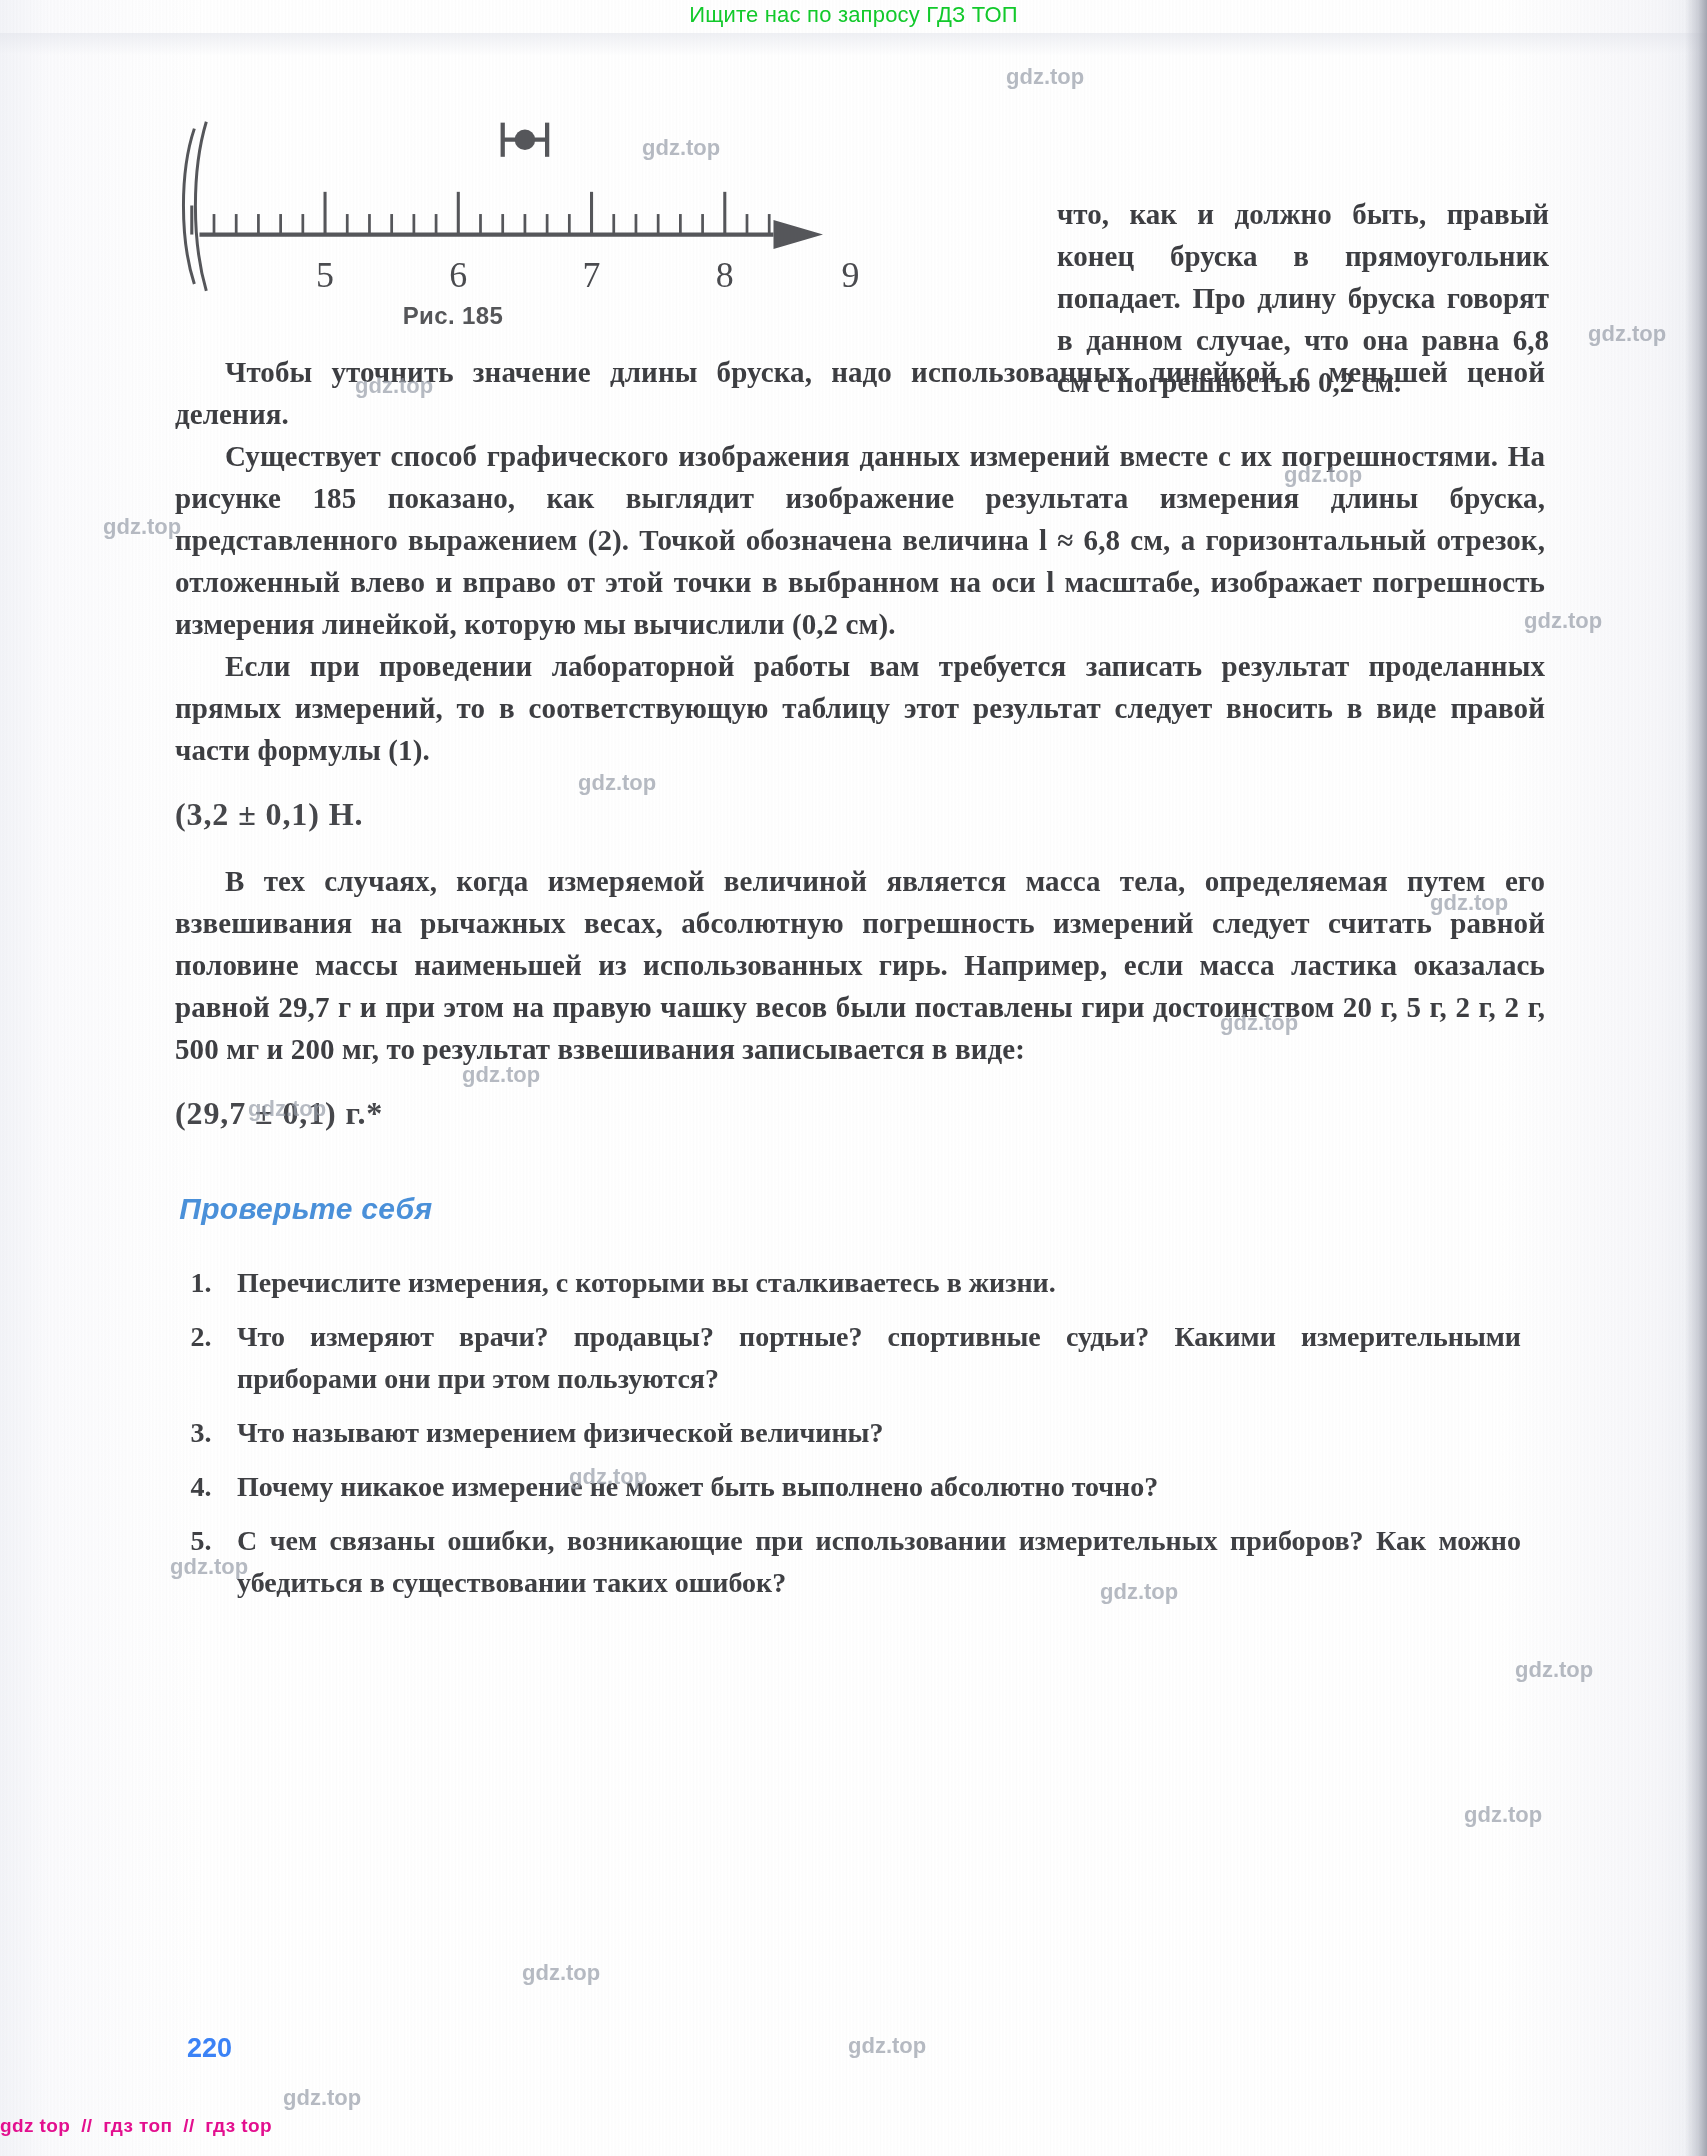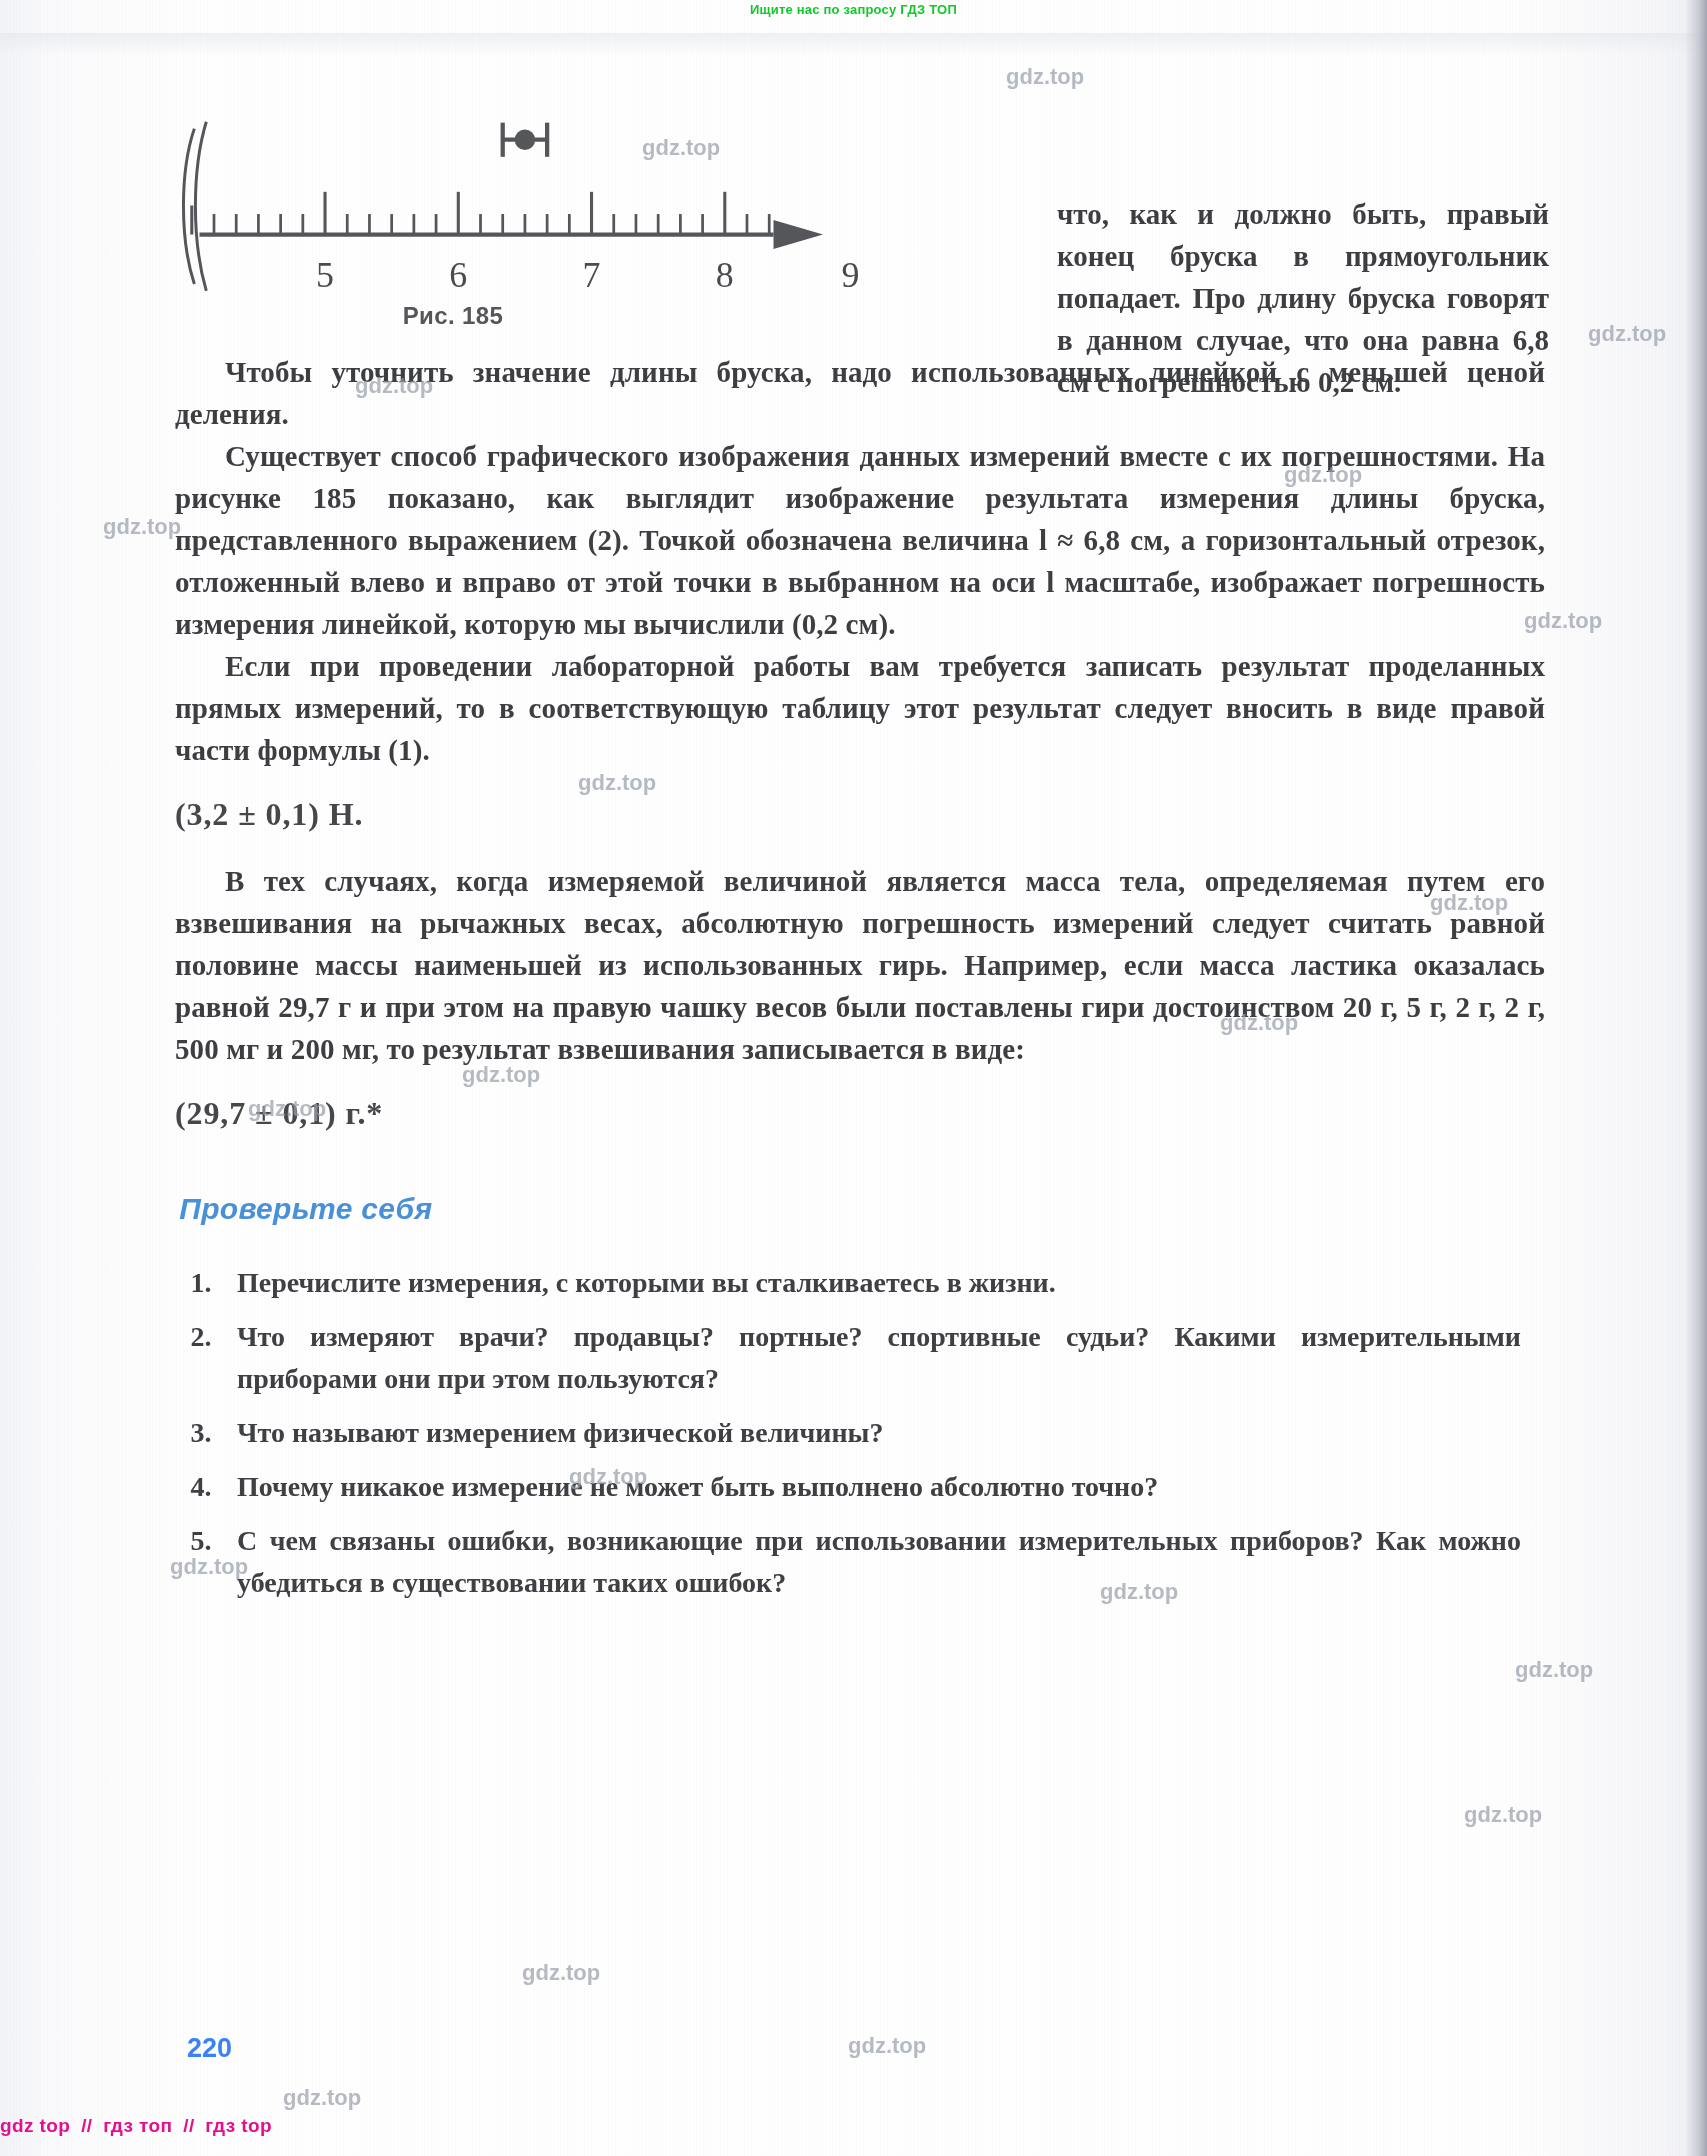--- a/index.html
+++ b/index.html
@@ -46,22 +46,22 @@
     background: linear-gradient(180deg, rgba(225,227,234,0.55), rgba(247,248,251,0.1));
   }
 
   
   .promo-header {
     position: absolute;
     left: 0; top: 1.7px;
     width: 1707px;
     text-align: center;
     font-family: "Liberation Sans", sans-serif;
-    font-size: 13px;
-    font-weight: 700;
+    font-size: 22px;
+    font-weight: 400;
     color: #12c92b;
     letter-spacing: 0.2px;
   }
 
   
   .content {
     position: absolute;
     left: 175px;
     top: 103px;
     width: 1370px;

